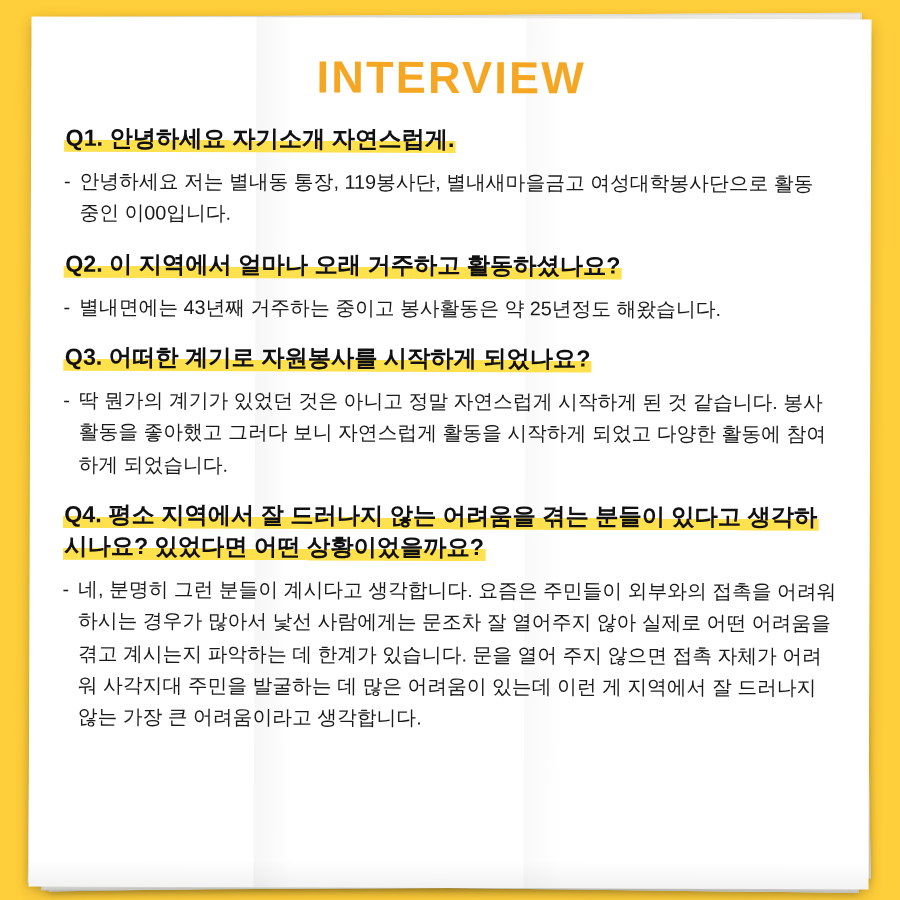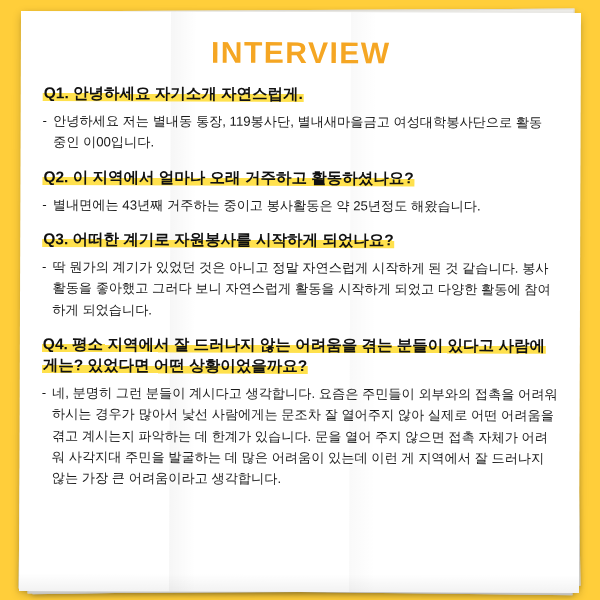--- a/index.html
+++ b/index.html
@@ -161,21 +161,21 @@
           <span class="question">Q3. 어떠한 계기로 자원봉사를 시작하게 되었나요?</span>
         </div>
         <div class="answer">
           <span class="dash">-</span>
           <span class="answer-text">딱 뭔가의 계기가 있었던 것은 아니고 정말 자연스럽게 시작하게 된 것 같습니다. 봉사활동을 좋아했고 그러다 보니 자연스럽게 활동을 시작하게 되었고 다양한 활동에 참여하게 되었습니다.</span>
         </div>
       </div>
 
       <div class="qa-block">
         <div class="q-wrap">
-          <span class="question">Q4. 평소 지역에서 잘 드러나지 않는 어려움을 겪는 분들이 있다고 사람에게는? 있었다면 어떤 상황이었을까요?</span>
+          <span class="question">Q4. 평소 지역에서 잘 드러나지 않는 어려움을 겪는 분들이 있다고 생각하시나요? 있었다면 어떤 상황이었을까요?</span>
         </div>
         <div class="answer">
           <span class="dash">-</span>
           <span class="answer-text">네, 분명히 그런 분들이 계시다고 생각합니다. 요즘은 주민들이 외부와의 접촉을 어려워하시는 경우가 많아서 낯선 사람에게는 문조차 잘 열어주지 않아 실제로 어떤 어려움을 겪고 계시는지 파악하는 데 한계가 있습니다. 문을 열어 주지 않으면 접촉 자체가 어려워 사각지대 주민을 발굴하는 데 많은 어려움이 있는데 이런 게 지역에서 잘 드러나지 않는 가장 큰 어려움이라고 생각합니다.</span>
         </div>
       </div>
 
     </div>
   </div>
 </div>

